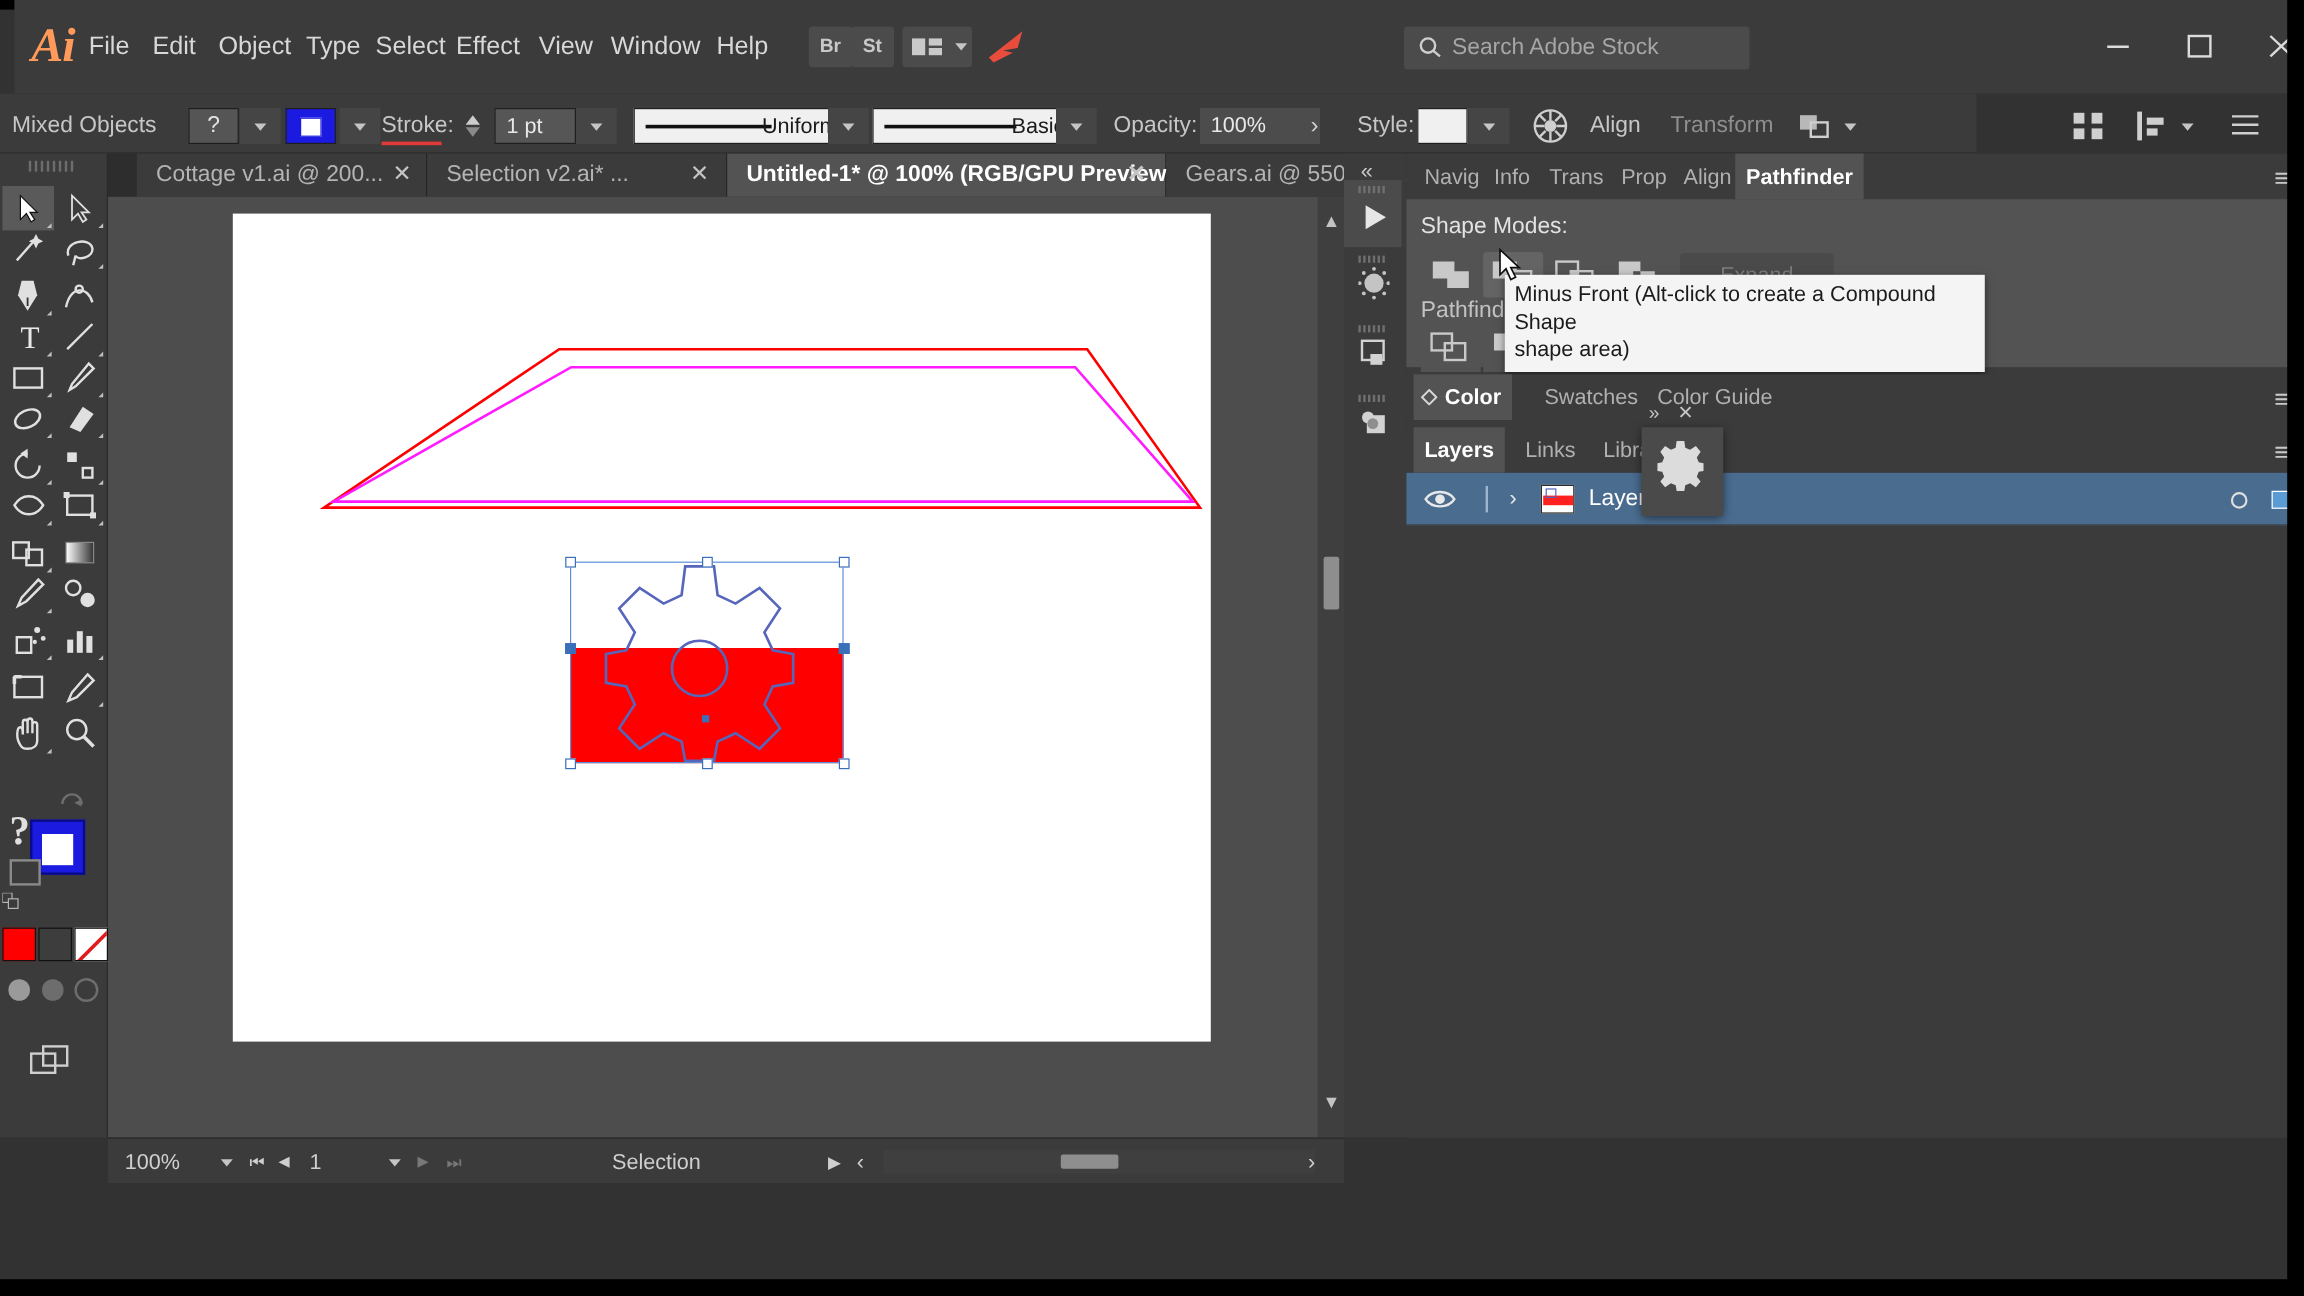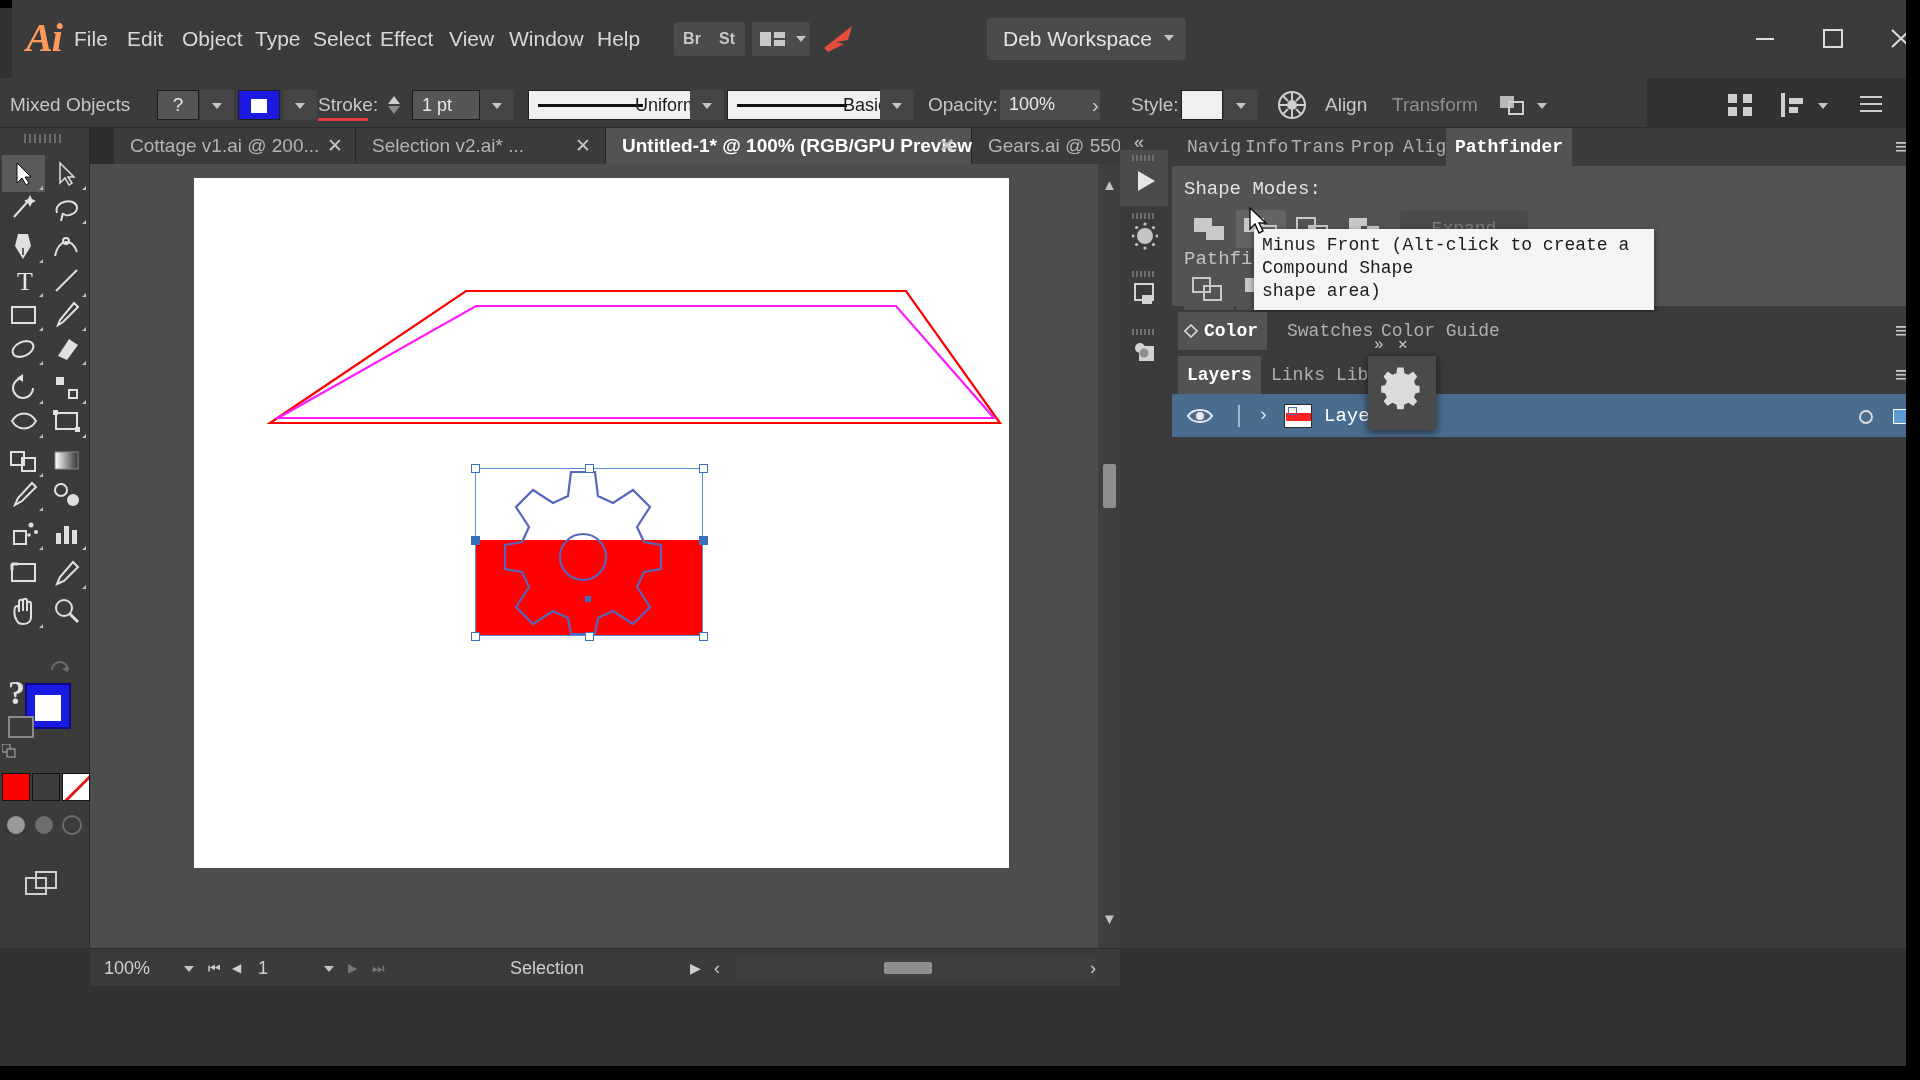--- a/index.html
+++ b/index.html
@@ -74,21 +74,21 @@
 
   
   .canvas-wrap { position:absolute; left:90px; top:164px; width:1030px; height:784px;
                  background:#4d4d4d; overflow:hidden; }
   .artboard { position:absolute; left:104px; top:14px; width:815px; height:690px;
               background:#ffffff; }
   .dock-ic { position:absolute; left:0; width:48px; height:56px; cursor:default; }
   .dock-ic .g { position:absolute; left:12px; top:5px; width:24px; height:6px; }
   .dock-ic .g i { position:absolute; top:0; width:2px; height:6px; background:#6f6f6f; }
 
-  .panels { position:absolute; left:1172px; top:128px; width:748px; height:820px; background:#3b3b3b;font-family:Liberation Mono, monospace; }
+  .panels { position:absolute; left:1172px; top:128px; width:748px; height:820px; background:#3b3b3b; }
 
   .ptabrow { position:absolute; left:0; width:100%; height:38px; background:#3b3b3b; }
   .ptab { position:absolute; top:0; height:38px; line-height:38px; color:#b0b0b0; font-size:18px;
           padding:0 9px; white-space:nowrap; cursor:default; }
   .ptab.active { background:#535353; color:#ffffff; font-weight:bold; }
 
   .pbody { position:absolute; left:0; background:#535353; width:100%; }
   .sect-label { position:absolute; color:#e2e2e2; font-size:19px; }
   .pf-btn { position:absolute; width:50px; height:38px; background:#535353; cursor:default; }
   .pf-btn.hover { background:#646464; border-radius:3px; }
@@ -139,25 +139,28 @@
       <i class="sq" style="left:8px;top:10px;width:11px;height:14px"></i>
       <i class="sq" style="left:22px;top:10px;width:11px;height:6px"></i>
       <i class="sq" style="left:22px;top:18px;width:11px;height:6px"></i>
       <i class="chev" style="left:44px;top:14px;position:absolute"></i>
     </div>
 
     <svg class="mb-stock-ic" style="left:806px" viewBox="0 0 42 40">
       <path d="M6 30 L34 8 L30 22 L18 24 L26 26 L10 34 Z" fill="#e84c3d"></path>
     </svg>
 
-    <div class="ws-sel" style="left:975px">
-      <span>Deb Workspace</span>
-      <i class="chev cv"></i>
-    </div>
-
+
+    <div class="search-box" style="left:1158px">
+      <svg style="position:absolute;left:10px;top:7px;width:24px;height:22px" viewBox="0 0 24 22">
+        <circle cx="10" cy="9" r="6" fill="none" stroke="#cfcfcf" stroke-width="2"></circle>
+        <line x1="14" y1="13" x2="20" y2="18" stroke="#cfcfcf" stroke-width="2"></line>
+      </svg>
+      <div class="ph">Search Adobe Stock</div>
+    </div>
 
     <div class="wbtn" style="left:1722px">
       <svg viewBox="0 0 62 52" style="width:62px;height:52px">
           <line x1="22" y1="27" x2="40" y2="27" stroke="#dcdcdc" stroke-width="2"></line>
         </svg>
     </div>
     <div class="wbtn" style="left:1790px">
       <svg viewBox="0 0 62 52" style="width:62px;height:52px">
           <rect x="22" y="18" width="18" height="17" fill="none" stroke="#dcdcdc" stroke-width="2"></rect>
         </svg>

